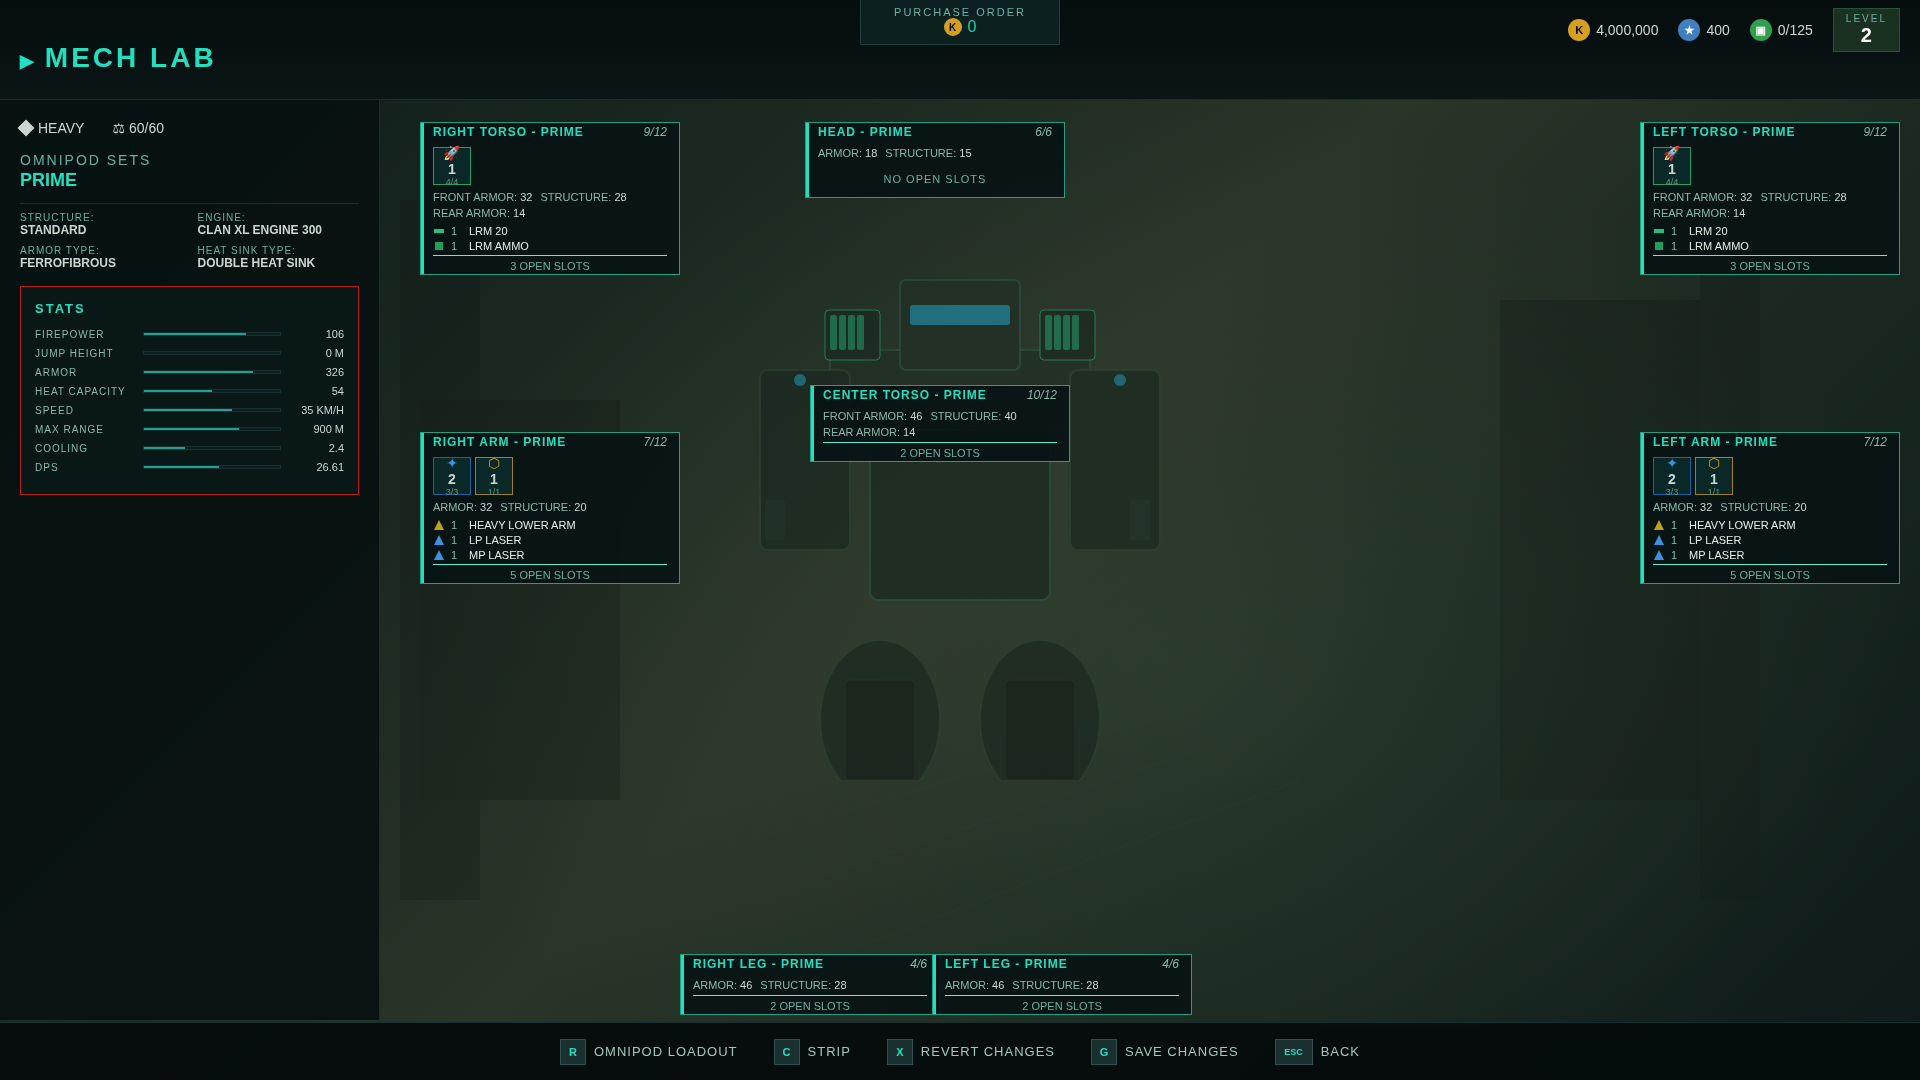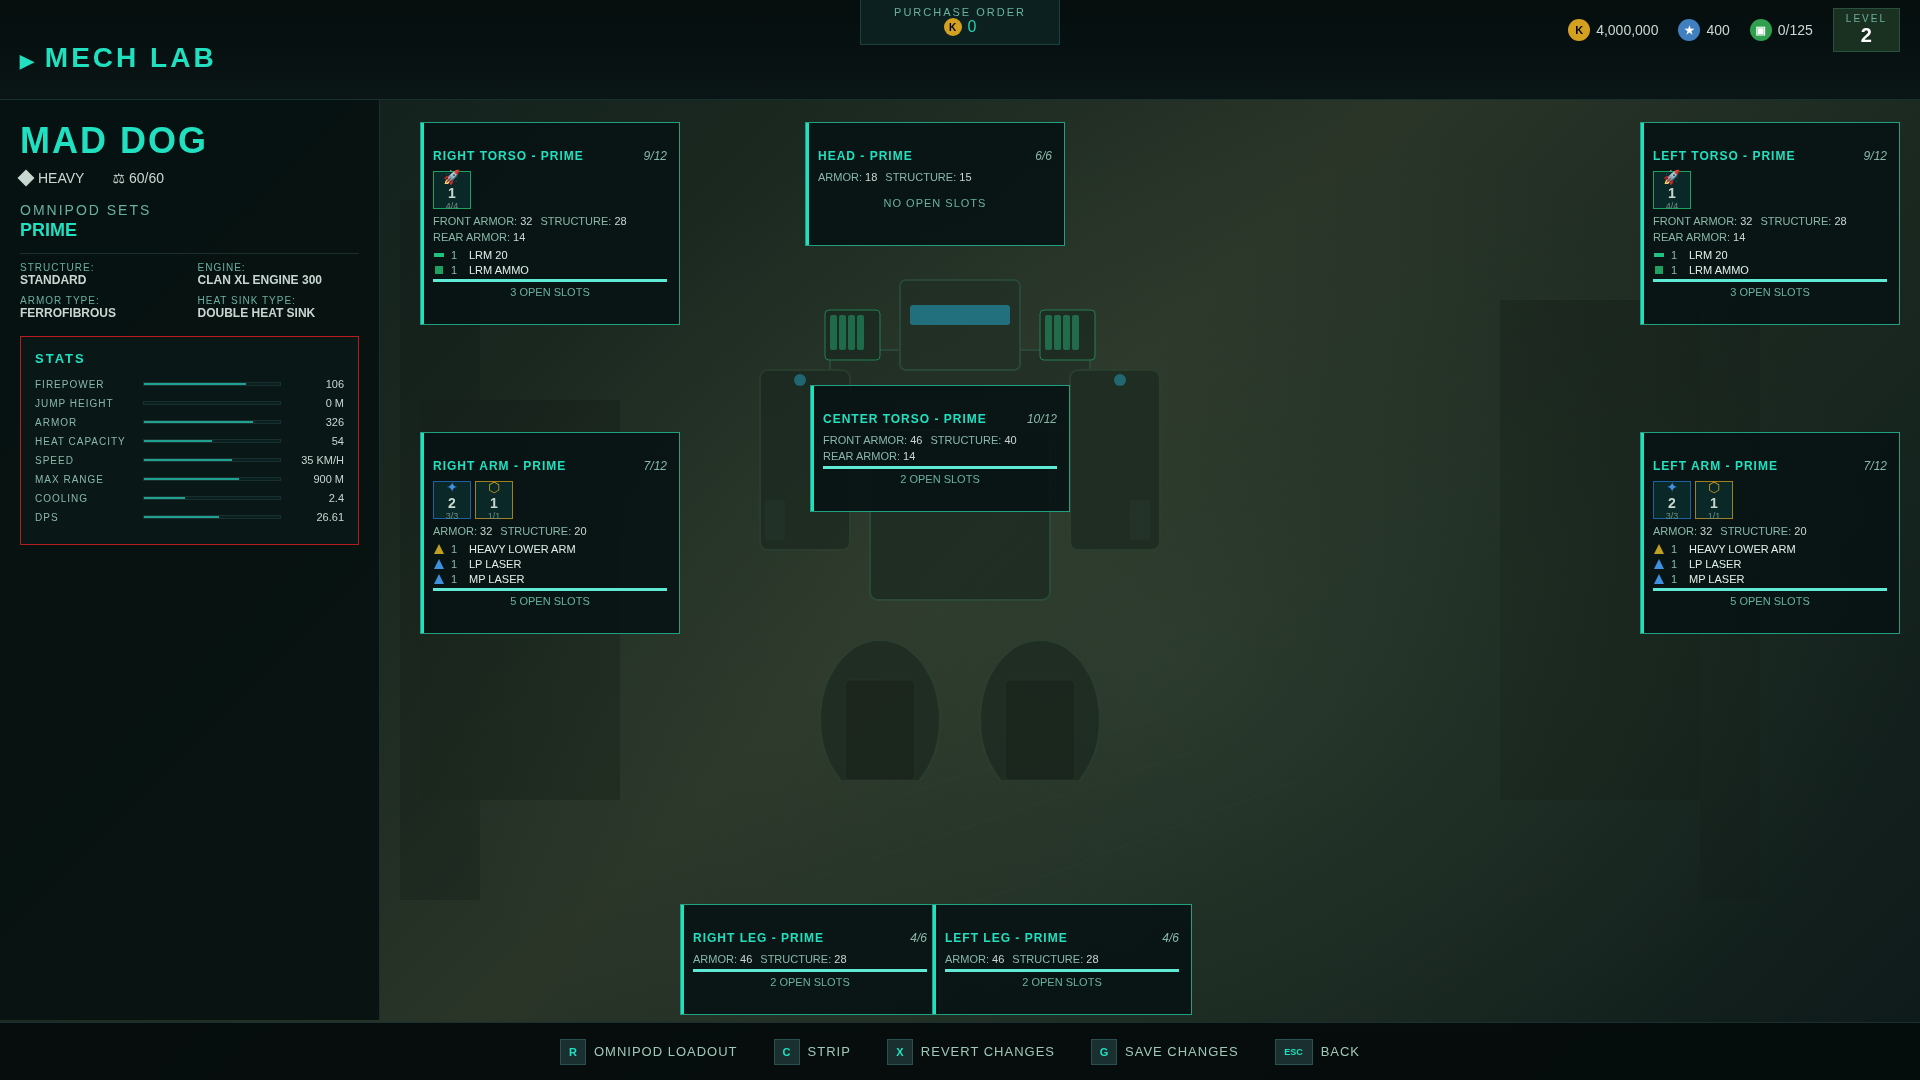--- a/index.html
+++ b/index.html
@@ -285,21 +285,21 @@
       text-align: right;
       flex-shrink: 0;
     }
 
     
     .component-card {
       position: absolute;
       background: rgba(8, 20, 20, 0.92);
       border: 1px solid #20a080;
       z-index: 10;
-      padding: 26px 12px;
+      padding: 2px 12px;
       min-width: 260px;
     }
     .component-card::before {
       content: '';
       position: absolute;
       left: 0; top: 0; bottom: 0;
       width: 3px;
       background: #20e0c0;
     }
 
@@ -385,21 +385,21 @@
       color: #8ab8a8;
       width: 12px;
     }
     .equip-name { color: #e0f0e8; }
     .open-slots {
       font-size: 11px;
       color: #6ab0a0;
       text-align: center;
       margin-top: 1px;
       padding-top: 4px;
-      border-top: 3px solid #5eead4;
+      border-top: 1px solid #5eead4;
     }
 
     
     .no-slots {
       font-size: 11px;
       color: #6ab0a0;
       text-align: center;
       padding: 10px 0;
       letter-spacing: 1px;
     }
@@ -531,21 +531,20 @@
       <div style="font-size:10px;color:#6ab0a0;letter-spacing:2px">LEVEL</div>
       <div class="level-num">2</div>
     </div>
   </div>
 
 </div>
 
 <span class="app-title">MECH LAB</span>
 
 <div class="left-panel">
-  <div class="mech-name">MAD DOG</div>
   <div class="mech-class">
     <div class="class-badge">
       <div class="diamond-icon"></div>
       <span>HEAVY</span>
     </div>
     <div class="weight-badge">
       <span style="font-size:14px">⚖</span>
       <span>60/60</span>
     </div>
   </div>

